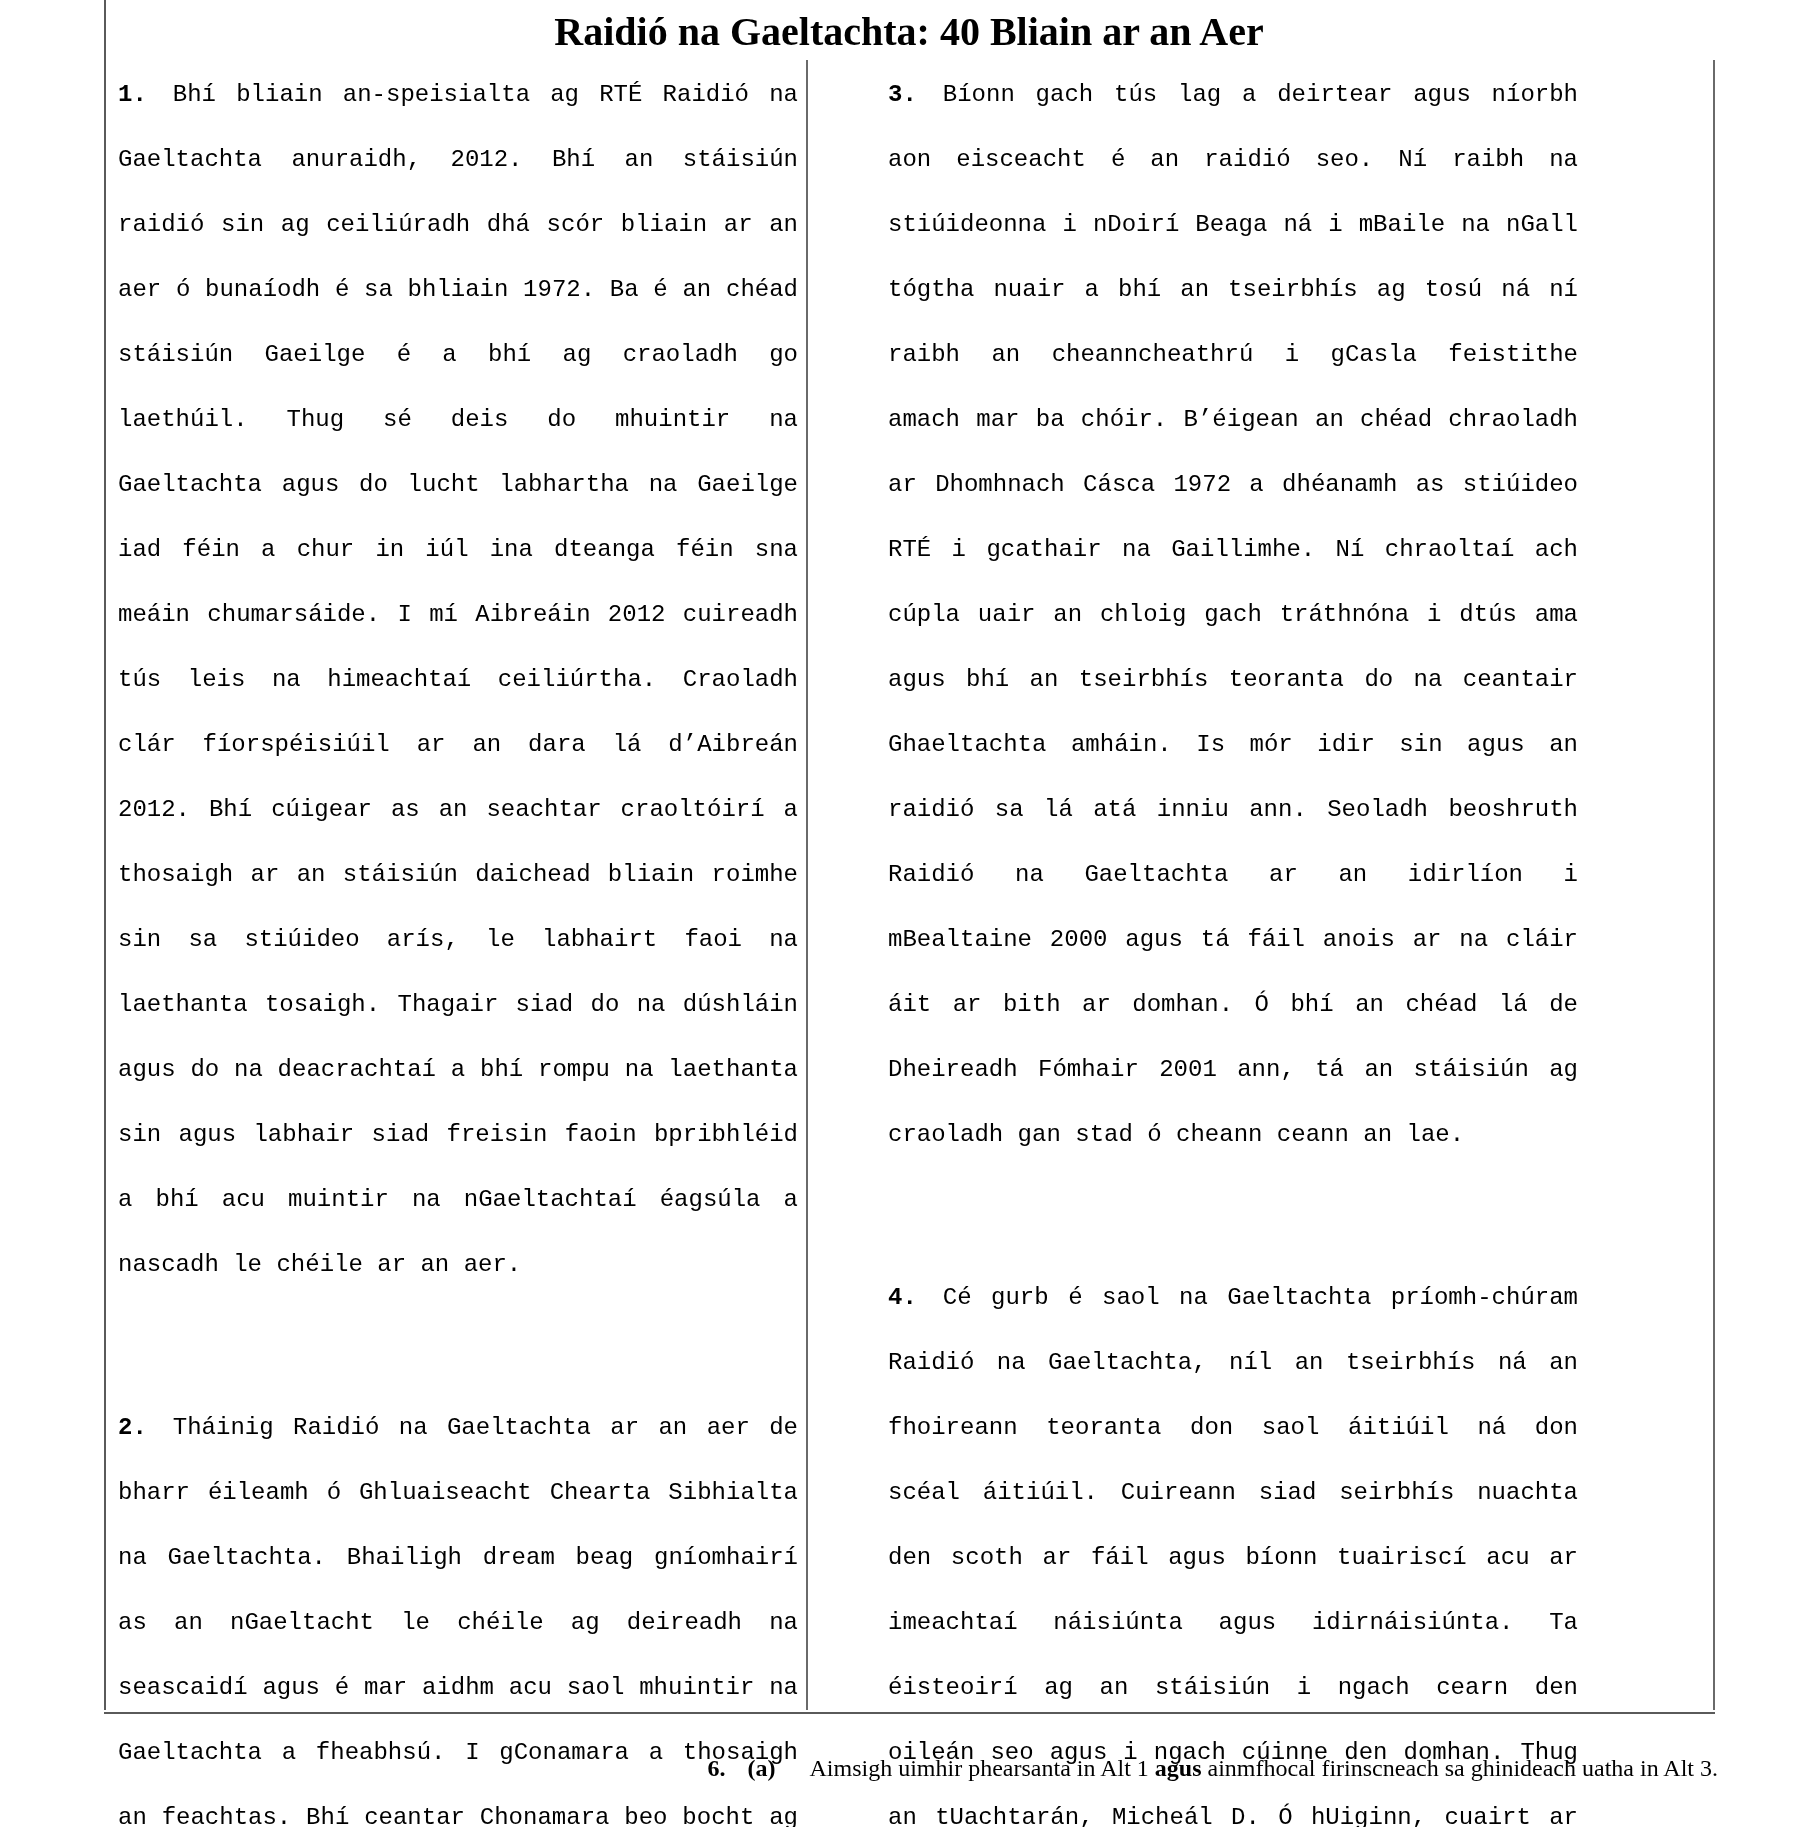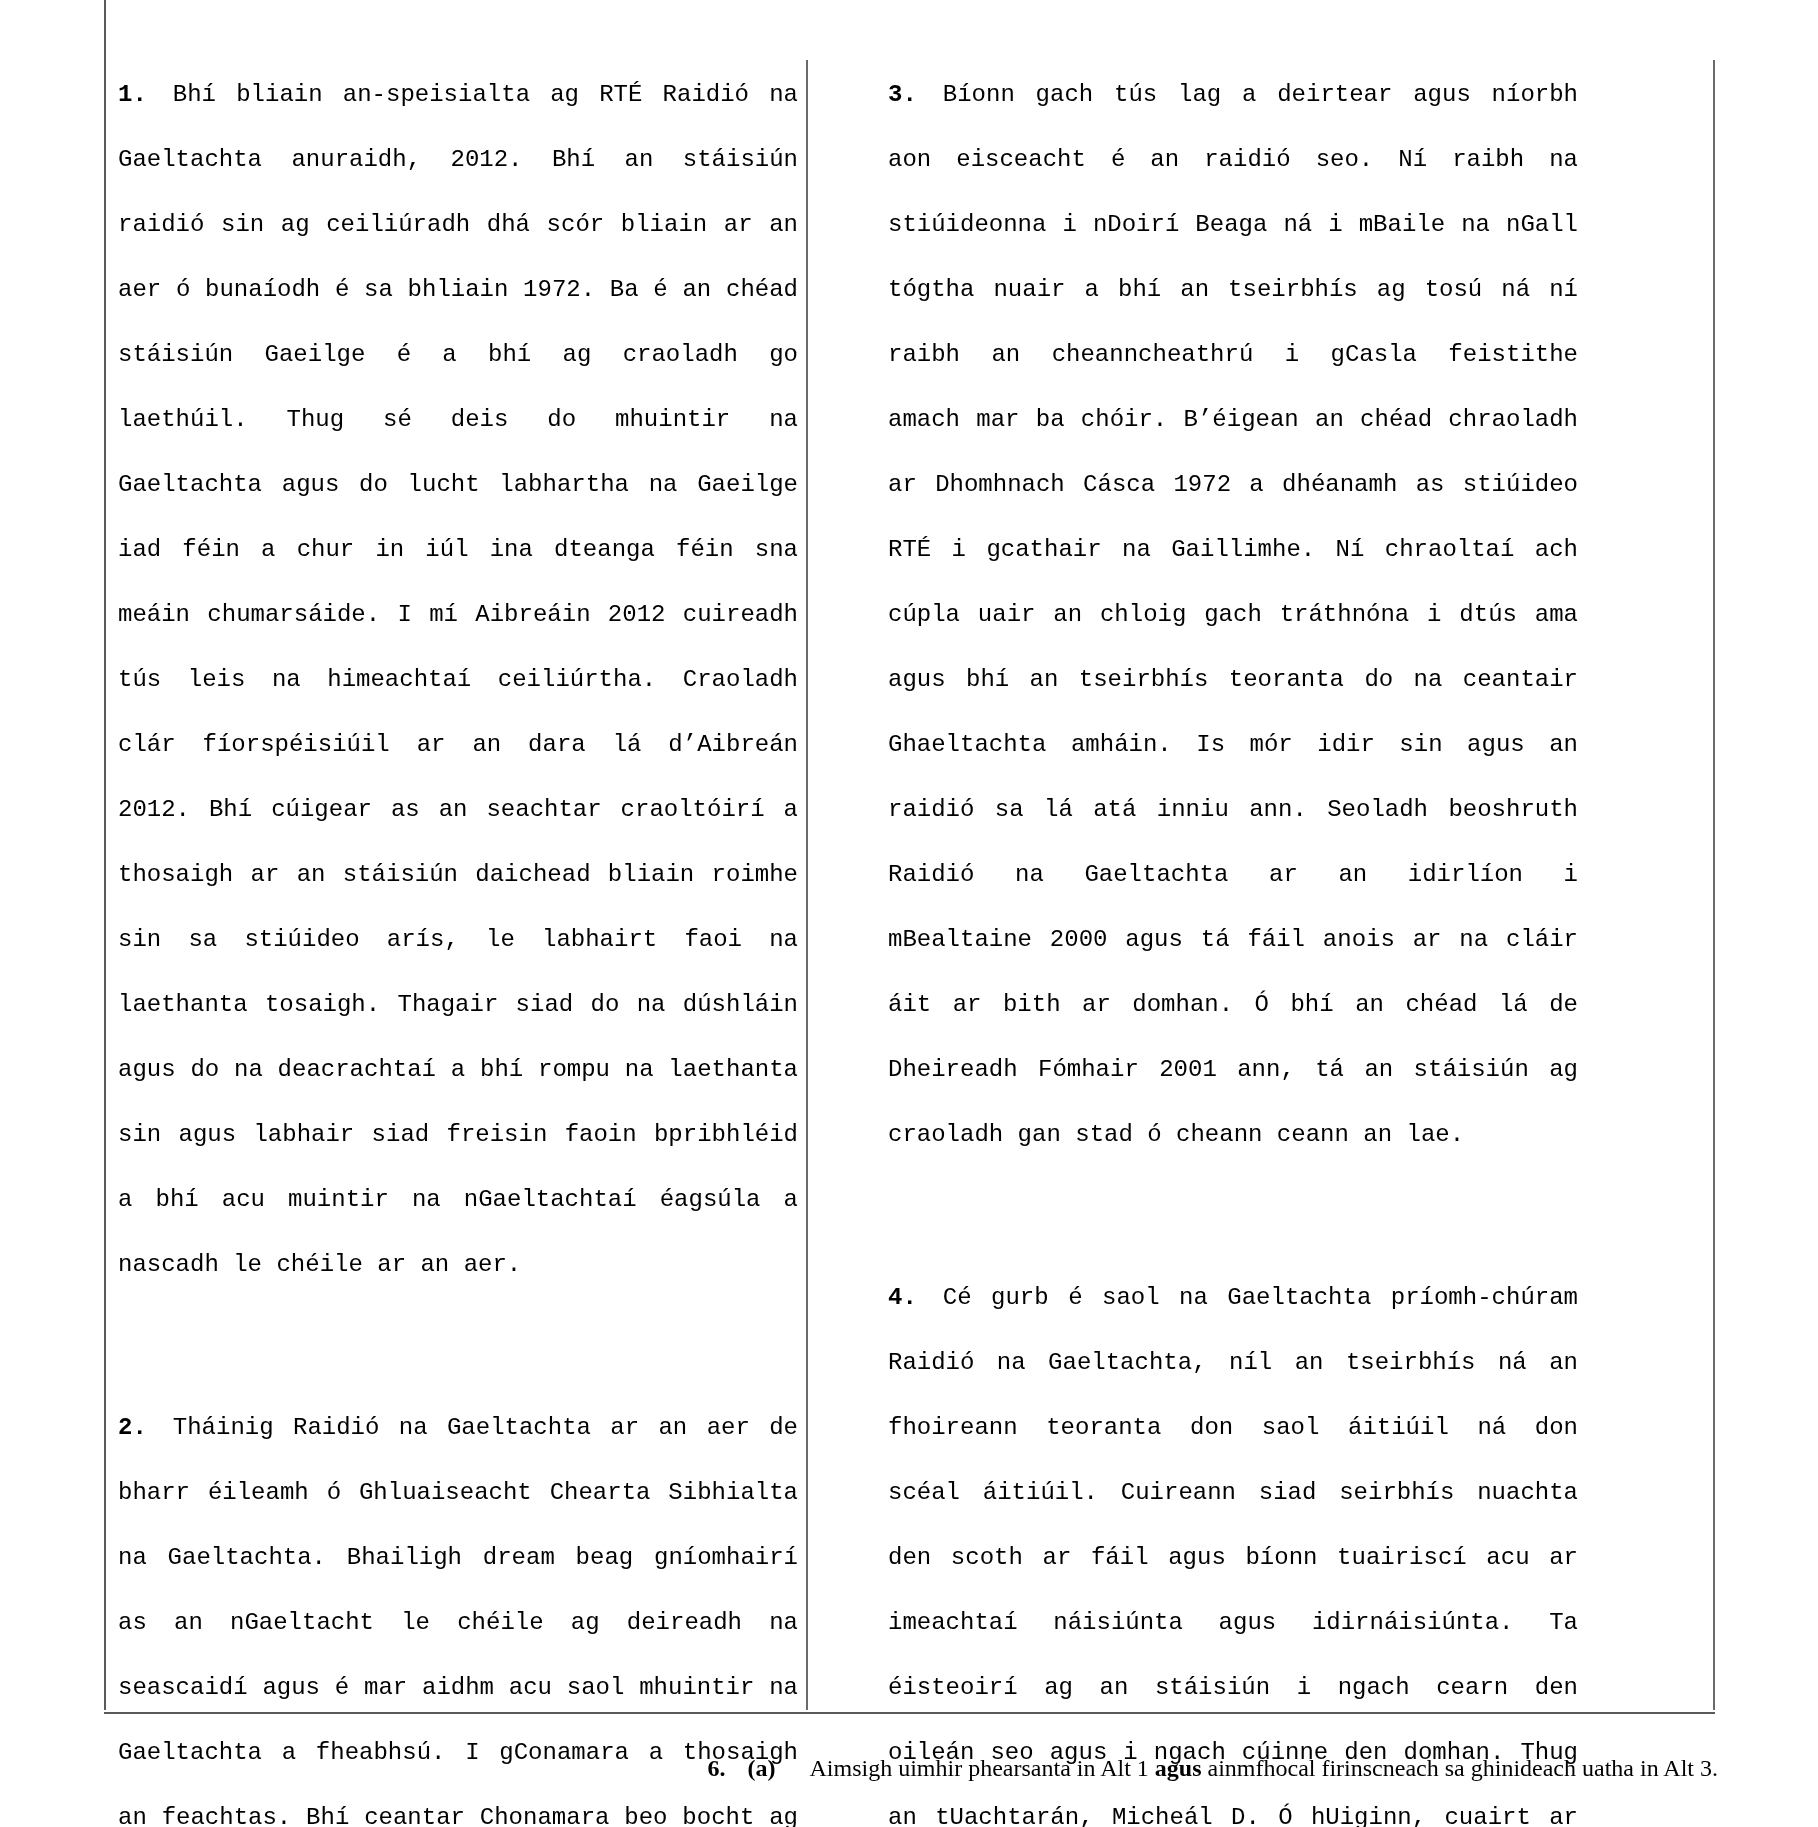--- a/index.html
+++ b/index.html
@@ -119,20 +119,21 @@
 </head>
 <body>
 
 <div class="page">
 
   <div class="left-rule"></div>
   <div class="col-divider"></div>
   <div class="right-rule"></div>
   <div class="bottom-rule"></div>
 
+  <div class="doc-title">Raidió na Gaeltachta: 40 Bliain ar an Aer</div>
 
   <div class="columns">
 
     <div class="col col-left">
 
       <p class="para">
         <span class="pnum">1.</span><span class="pspace"></span><span>Bhí bliain an-speisialta ag RTÉ Raidió na Gaeltachta anuraidh, 2012. Bhí an stáisiún raidió sin ag ceiliúradh dhá scór bliain ar an aer ó bunaíodh é sa bhliain 1972. Ba é an chéad stáisiún Gaeilge é a bhí ag craoladh go laethúil. Thug sé deis do mhuintir na Gaeltachta agus do lucht labhartha na Gaeilge iad féin a chur in iúl ina dteanga féin sna meáin chumarsáide. I mí Aibreáin 2012 cuireadh tús leis na himeachtaí ceiliúrtha. Craoladh clár fíorspéisiúil ar an dara lá d’Aibreán 2012. Bhí cúigear as an seachtar craoltóirí a thosaigh ar an stáisiún daichead bliain roimhe sin sa stiúideo arís, le labhairt faoi na laethanta tosaigh. Thagair siad do na dúshláin agus do na deacrachtaí a bhí rompu na laethanta sin agus labhair siad freisin faoin bpribhléid a bhí acu muintir na nGaeltachtaí éagsúla a nascadh le chéile ar an aer.</span>
       </p>
 
       <p class="para gap-big">

